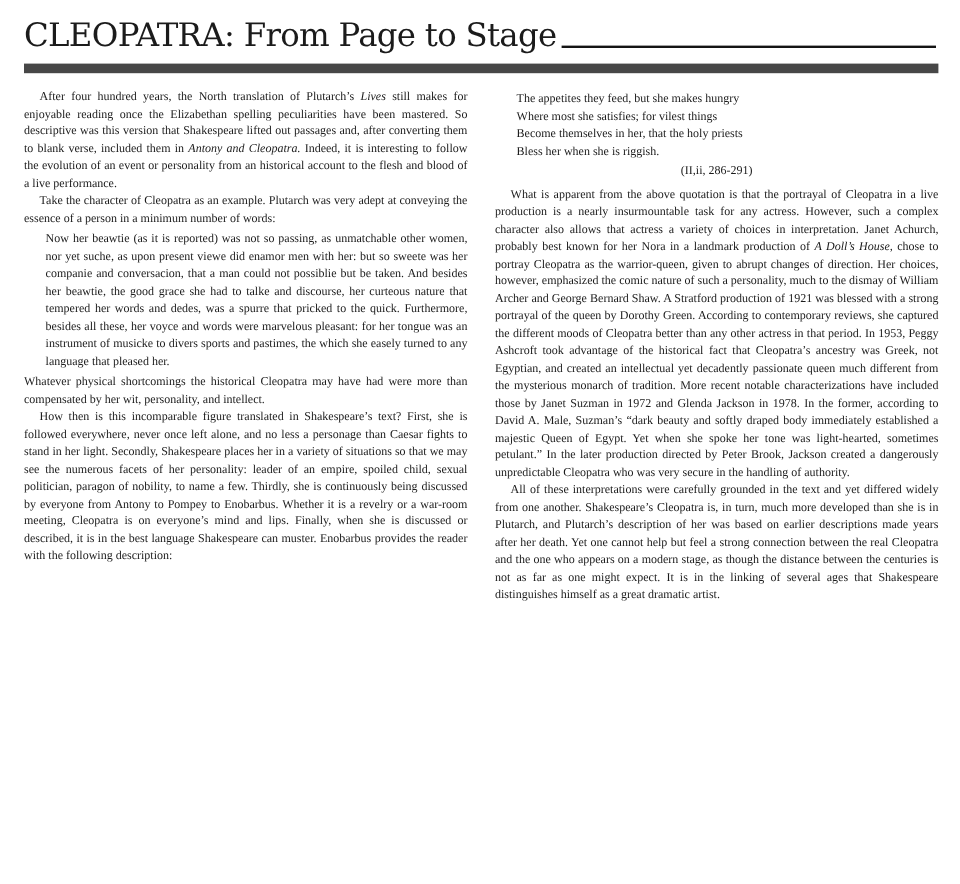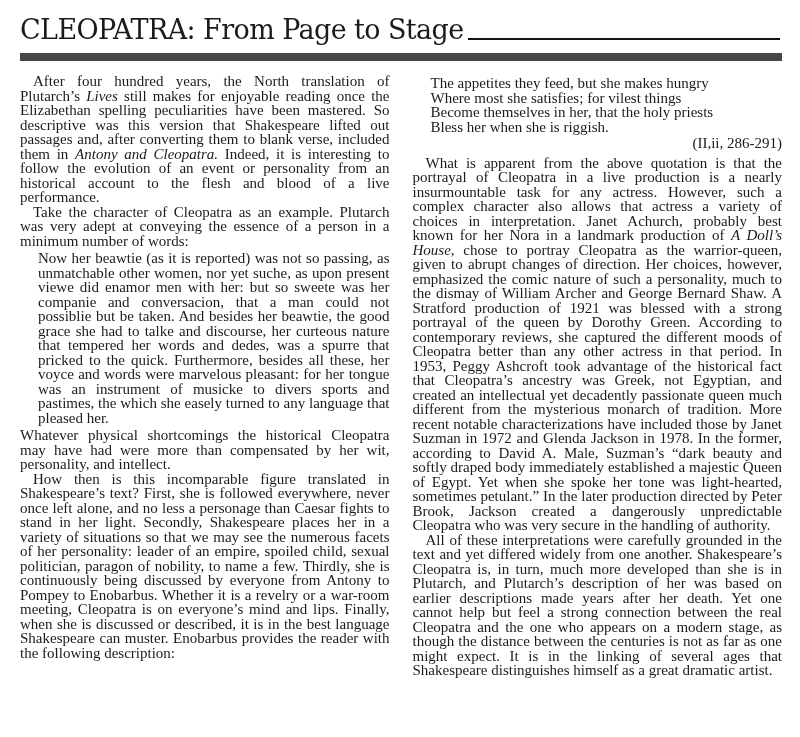--- a/index.html
+++ b/index.html
@@ -25,27 +25,27 @@
   .title-row{display:flex;align-items:flex-end;}
   .title{
     font-family:"DejaVu Serif",serif;
     font-size:27px;font-weight:400;
     margin:0;line-height:1.08;
     white-space:nowrap;letter-spacing:-0.6px;
   }
   .title-rule{flex:1;height:0;border-bottom:2px solid #141414;margin:0 2px 4px 4px;}
   .bar{height:8px;background:var(--bar);margin-top:9px;}
   .columns{display:flex;gap:23px;margin-top:13px;}
-  .col{flex:1;min-width:0;font-size:15px;line-height:14.5px;text-align:justify;}
+  .col{flex:1;min-width:0;font-size:10px;line-height:14.5px;text-align:justify;}
   p.para{margin:0;}
   p.para.indent{text-indent:13px;}
   .quote{margin:3px 0 3px 18px;}
   .verse{margin:2px 0 2px 18px;text-align:left;}
   .verse-line{white-space:nowrap;}
-  .citation{text-align:right;margin:0 0 5px 0;}
+  .citation{text-align:center;margin:0 0 5px 0;}
   .byline{text-align:right;margin-top:3px;letter-spacing:0.4px;}
   em{font-style:italic;}
 </style>
 </head>
 <body>
 
 <div class="page">
   <header>
     <div class="title-row">
       <h1 class="title">CLEOPATRA: From Page to Stage</h1>

